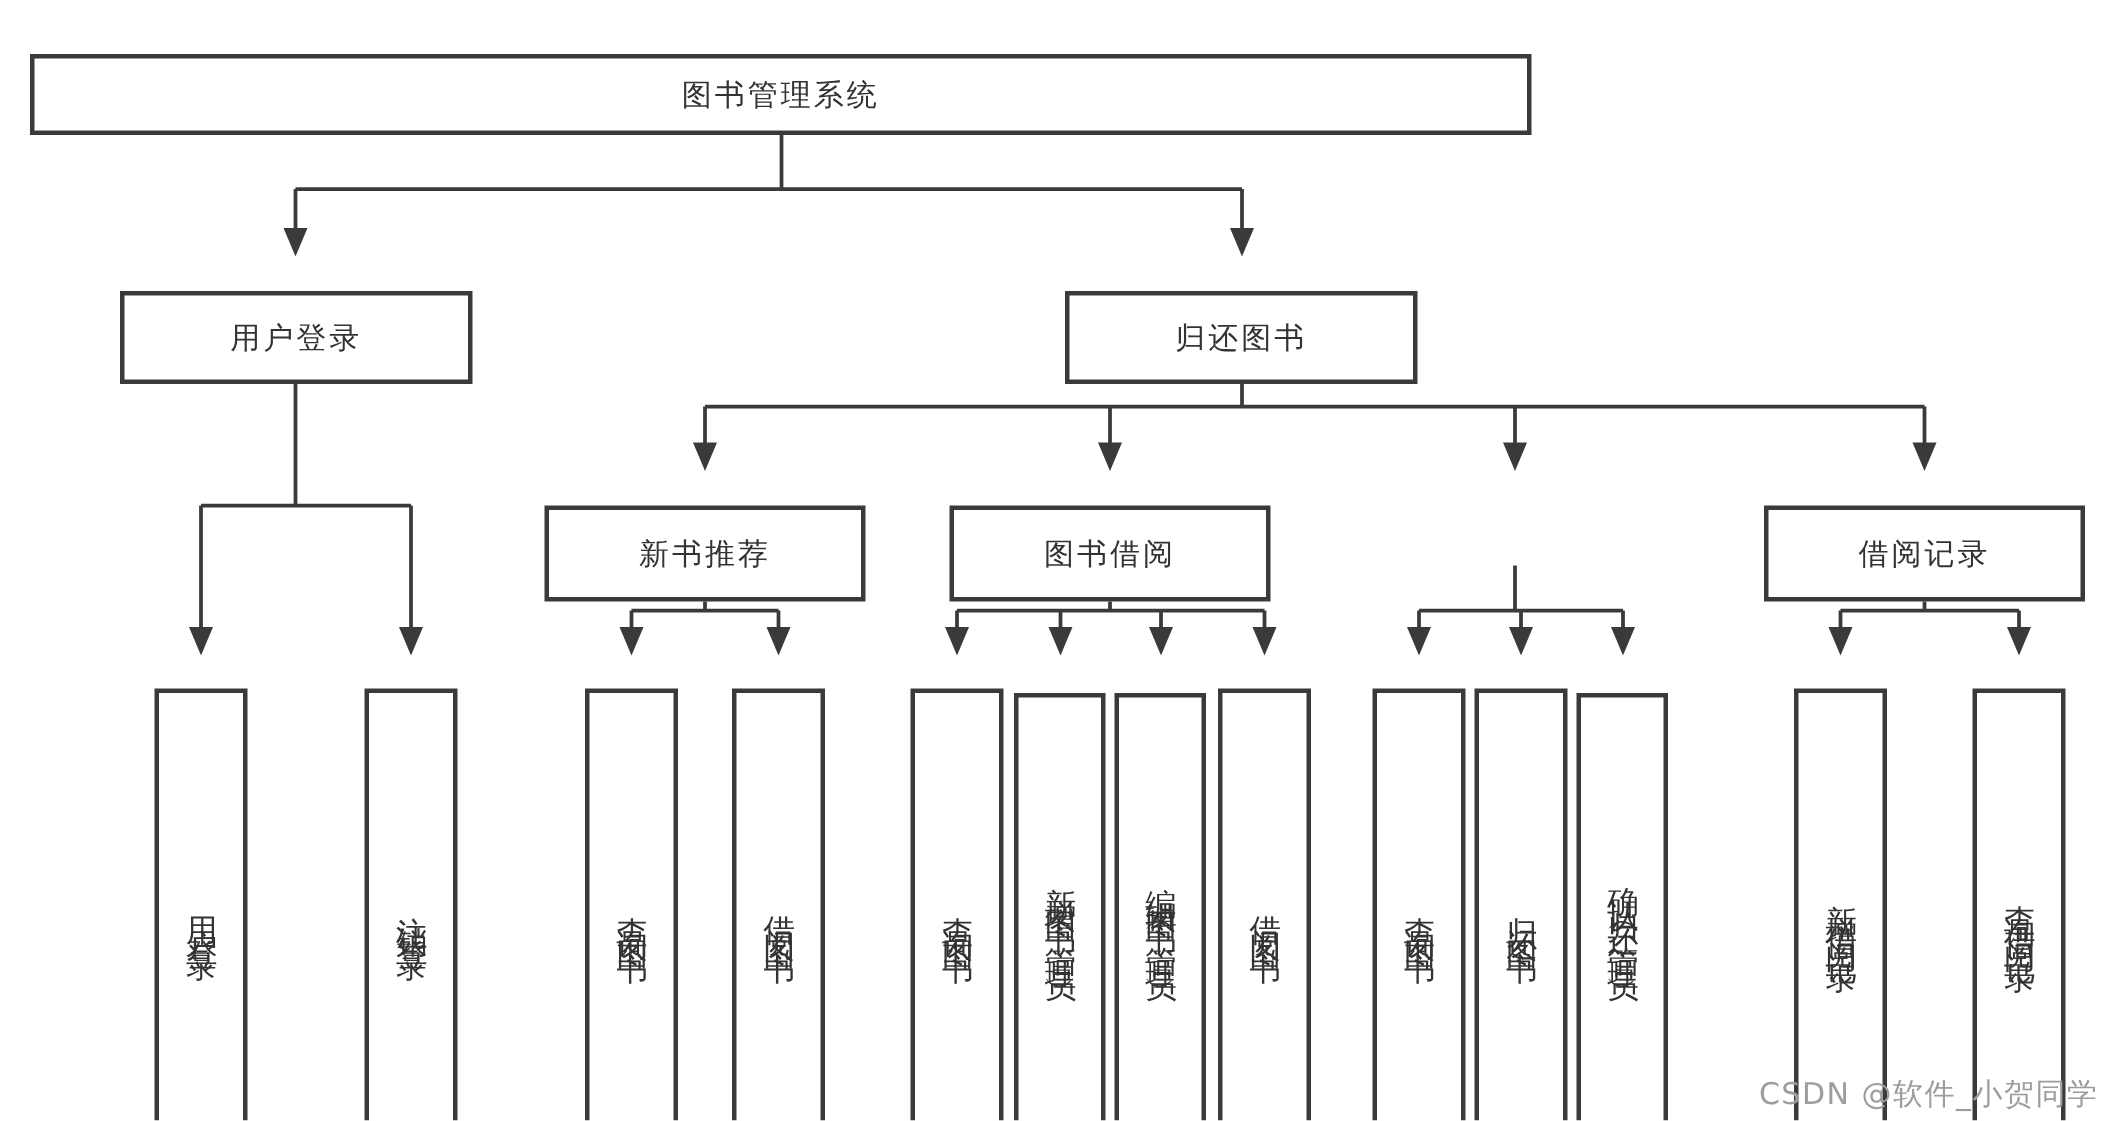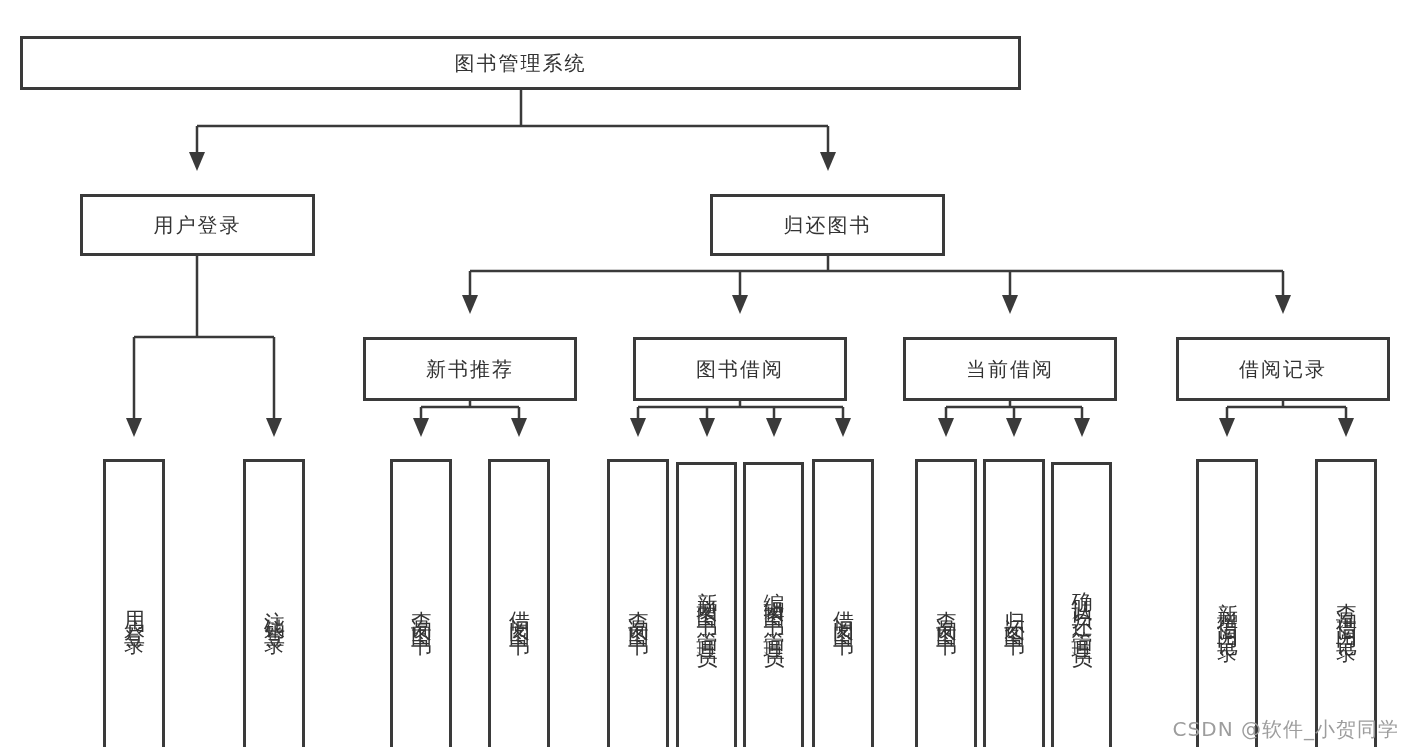--- a/index.html
+++ b/index.html
@@ -91,23 +91,20 @@
   <div class="hbox" style="left:710px;top:170px;width:235px;height:62px">
     <span>归还图书</span>
   </div>
 
   <div class="hbox" style="left:363px;top:313px;width:214px;height:64px">
     <span>新书推荐</span>
   </div>
   <div class="hbox" style="left:633px;top:313px;width:214px;height:64px">
     <span>图书借阅</span>
   </div>
-  <div class="hbox" style="left:903px;top:313px;width:214px;height:64px">
-    <span>当前借阅</span>
-  </div>
   <div class="hbox" style="left:1176px;top:313px;width:214px;height:64px">
     <span>借阅记录</span>
   </div>
 
   <div class="vbox" style="left:103px;top:435px;width:62px;height:302px">
     <span>用户登录</span>
   </div>
   <div class="vbox" style="left:243px;top:435px;width:62px;height:302px">
     <span>注销登录</span>
   </div>

